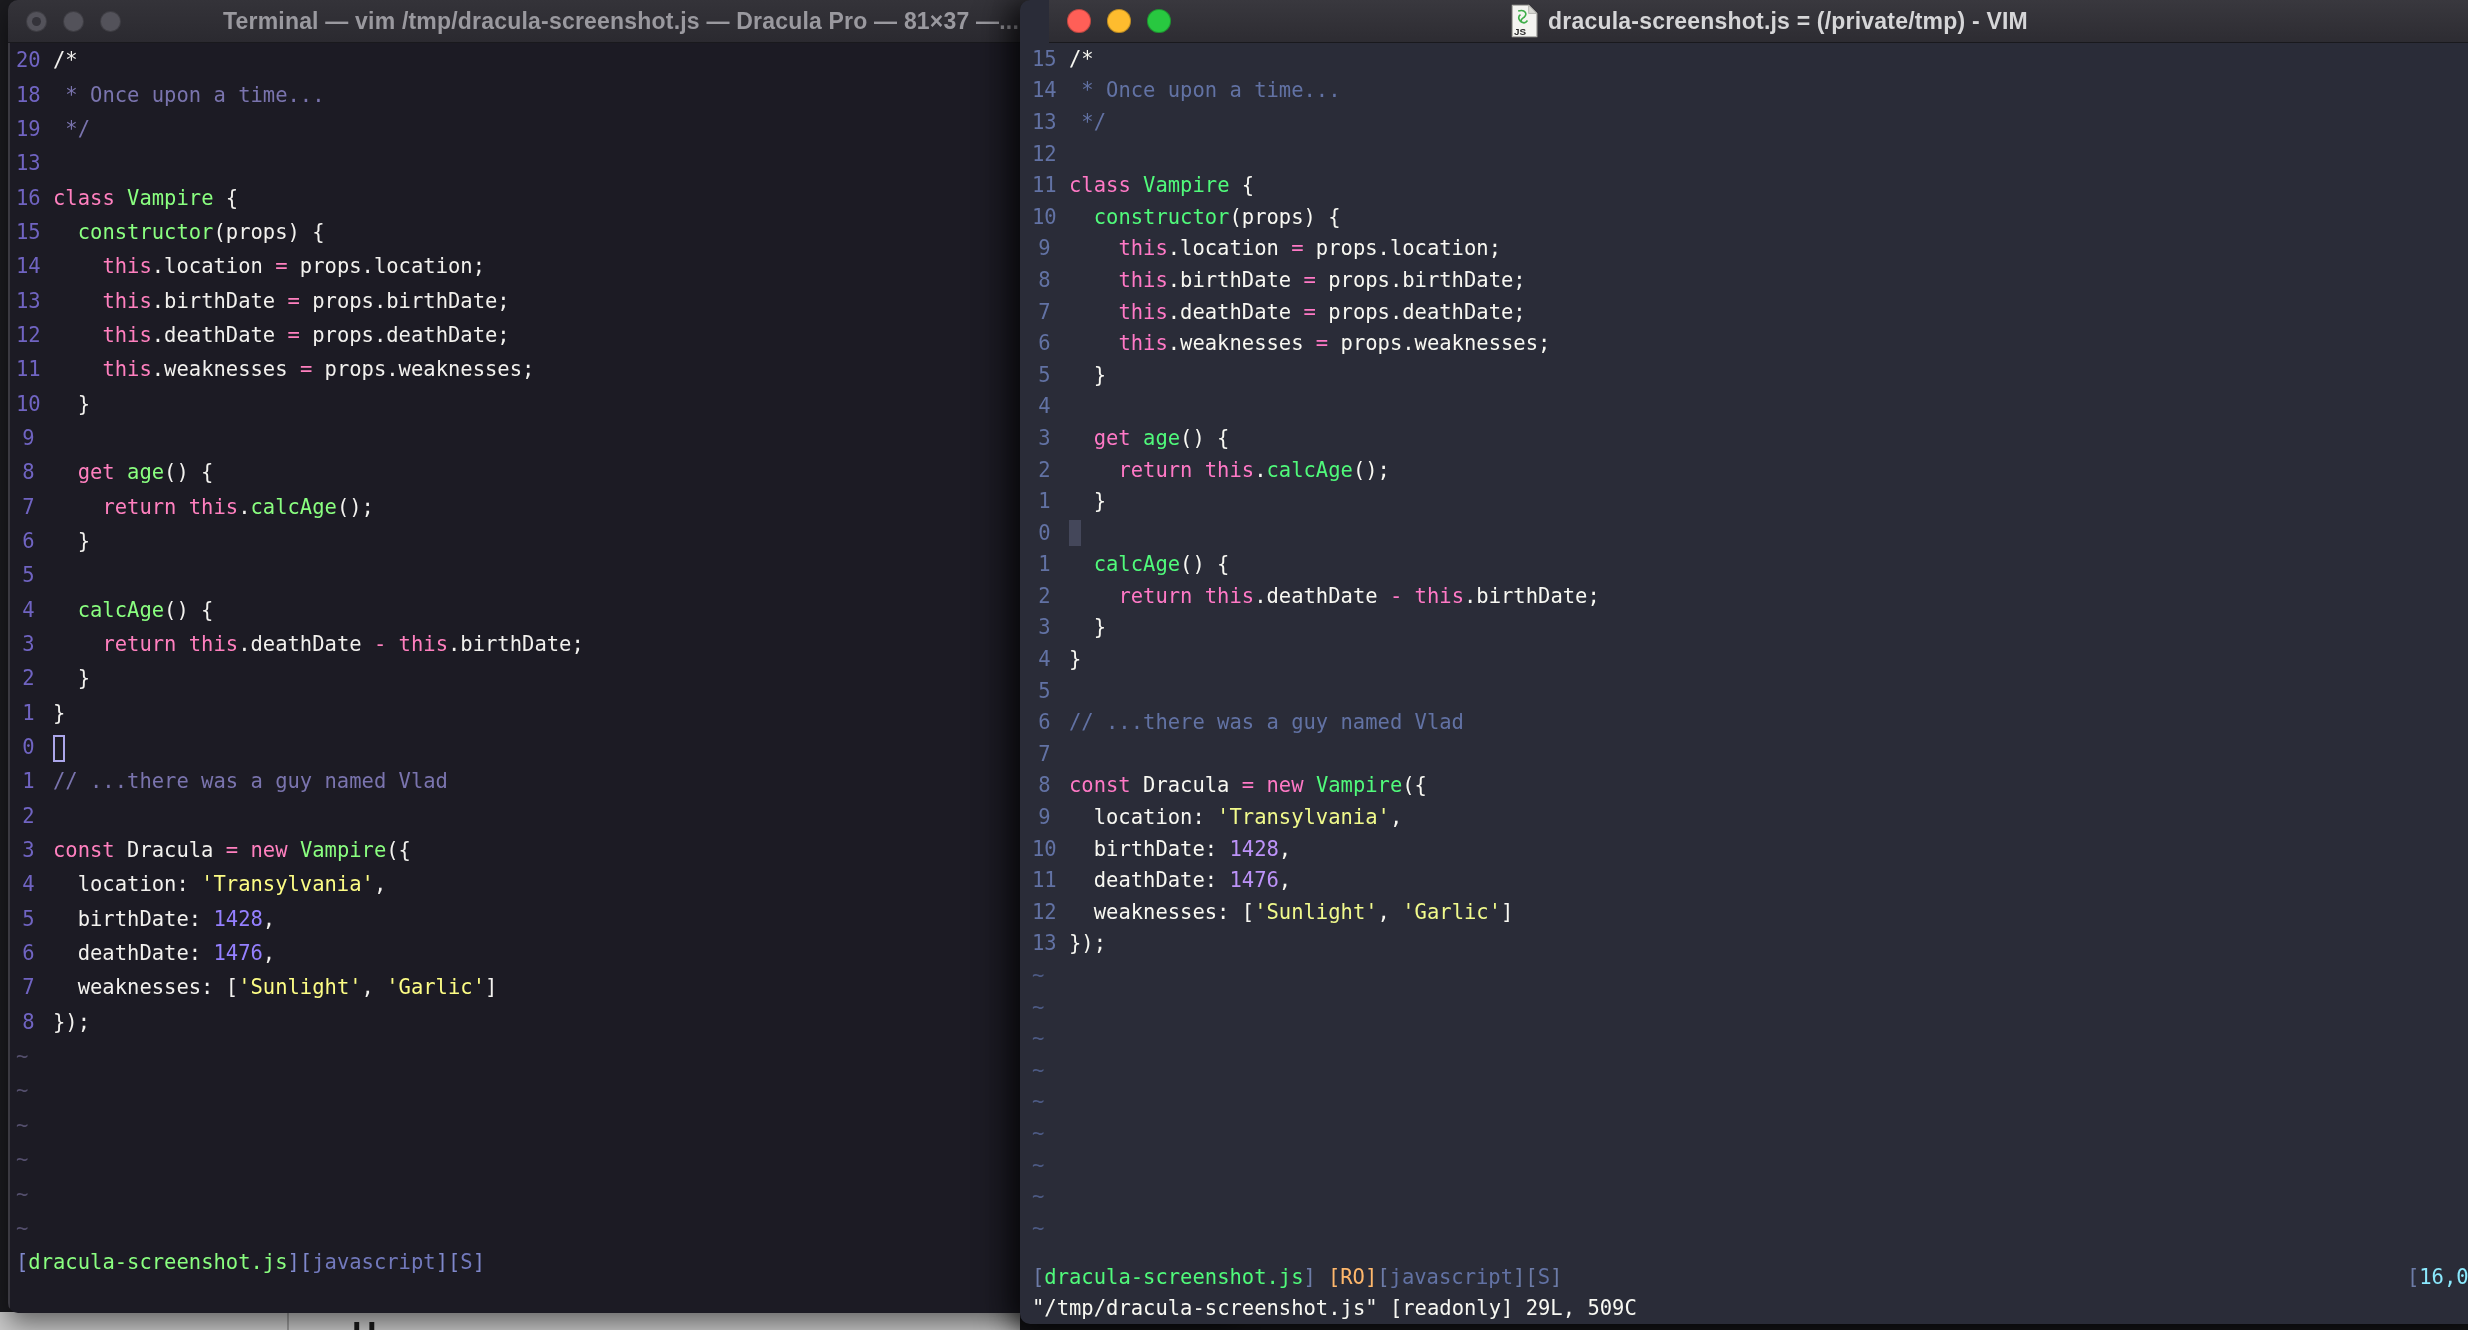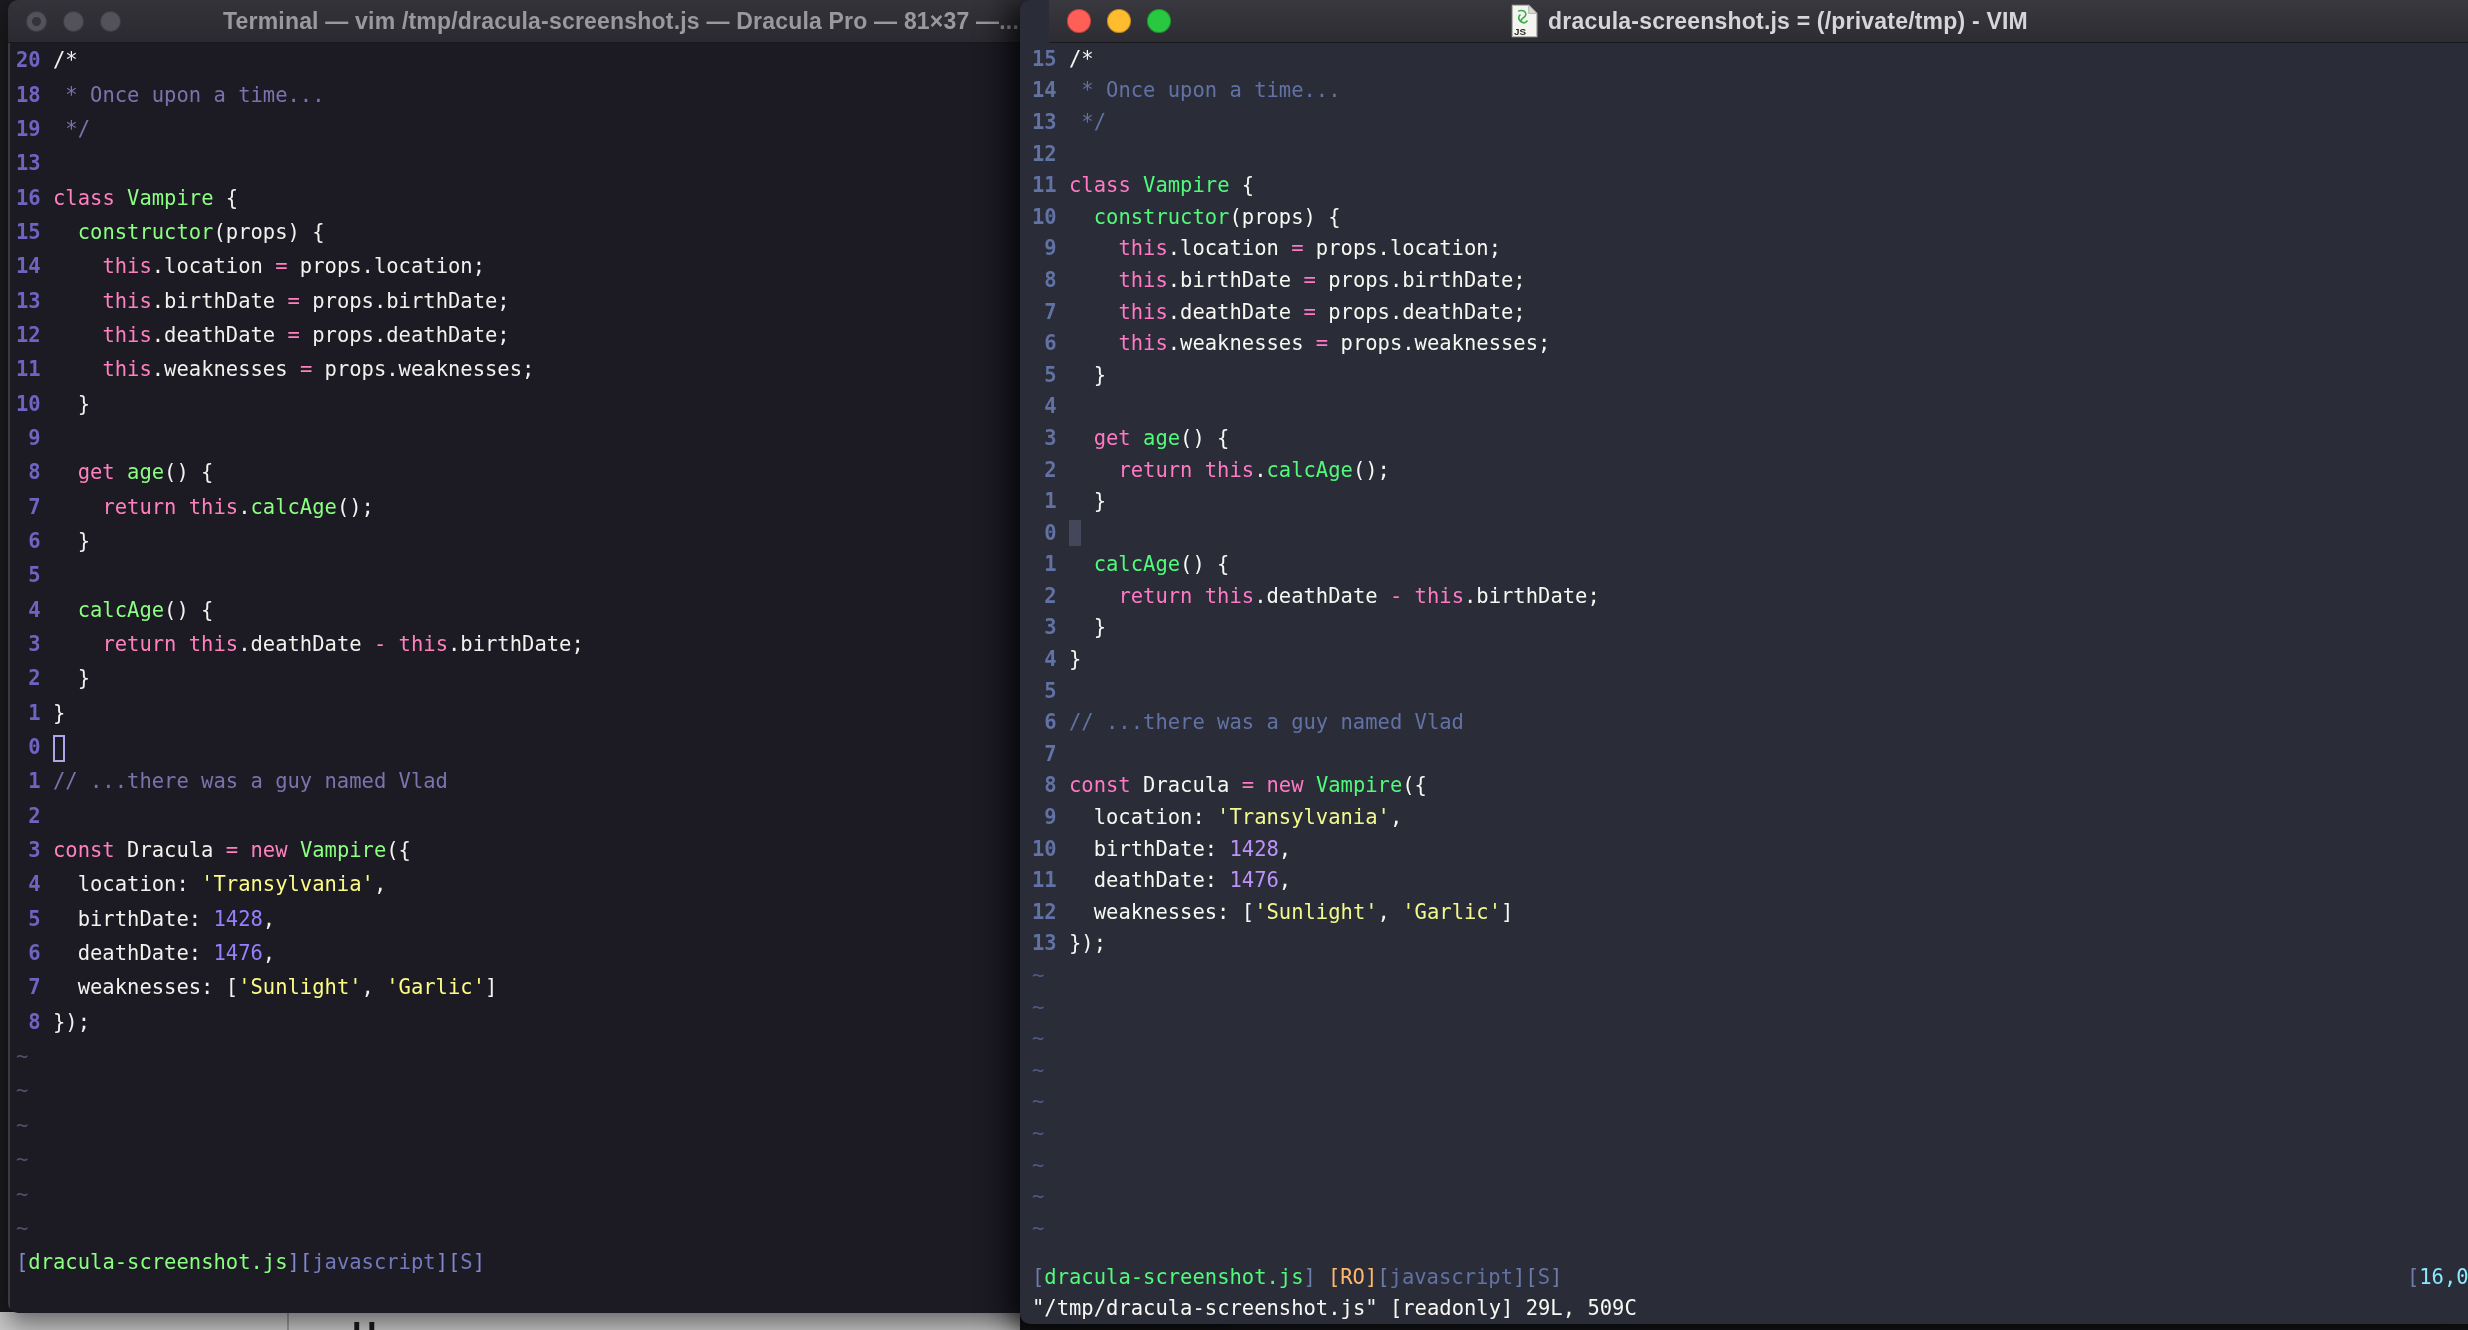--- a/index.html
+++ b/index.html
@@ -53,21 +53,21 @@
   .title-center{display:flex;align-items:center;gap:10px;}
   .doc-icon{width:28px;height:34px;display:block;}
 
   
   .code-area{flex:1;display:flex;flex-direction:column;overflow:hidden;
              font-family:"DejaVu Sans Mono",monospace;font-size:20.5px;color:var(--fg);}
   .left-window .code-area{padding-left:8px;}
   .vim-body{position:absolute;top:43px;bottom:0;left:0;right:0;display:flex;}
   .right-window .code-area{padding-left:12px;}
   .row{display:flex;align-items:center;height:var(--lh);white-space:pre;flex:none;}
-  .lnum{display:inline-block;min-width:2ch;text-align:right;margin-right:1ch;color:var(--lnum);font-weight:bold;}
+  .lnum{display:inline-block;min-width:2ch;text-align:center;margin-right:1ch;color:var(--lnum);}
   .tilde-row{color:var(--tilde);}
   .spacer{flex:1;}
   .status-row{display:flex;justify-content:space-between;padding-right:8px;}
   .cmd-row{color:var(--fg);}
   .tok-fg{color:var(--fg);} .tok-comment{color:var(--comment);} .tok-pink{color:var(--pink);}
   .tok-green{color:var(--green);} .tok-purple{color:var(--purple);} .tok-yellow{color:var(--yellow);}
   .tok-sb{color:var(--sb);} .tok-sfile{color:var(--sfile);} .tok-sflag{color:var(--sflag);}
   .tok-spos{color:var(--spos);} .tok-sro{color:var(--sro);margin-left:12px;}
   .cursor-hollow{display:inline-block;width:12px;height:27px;box-sizing:border-box;
                  border:2.5px solid #aba6ea;transform:translateY(1px);}

